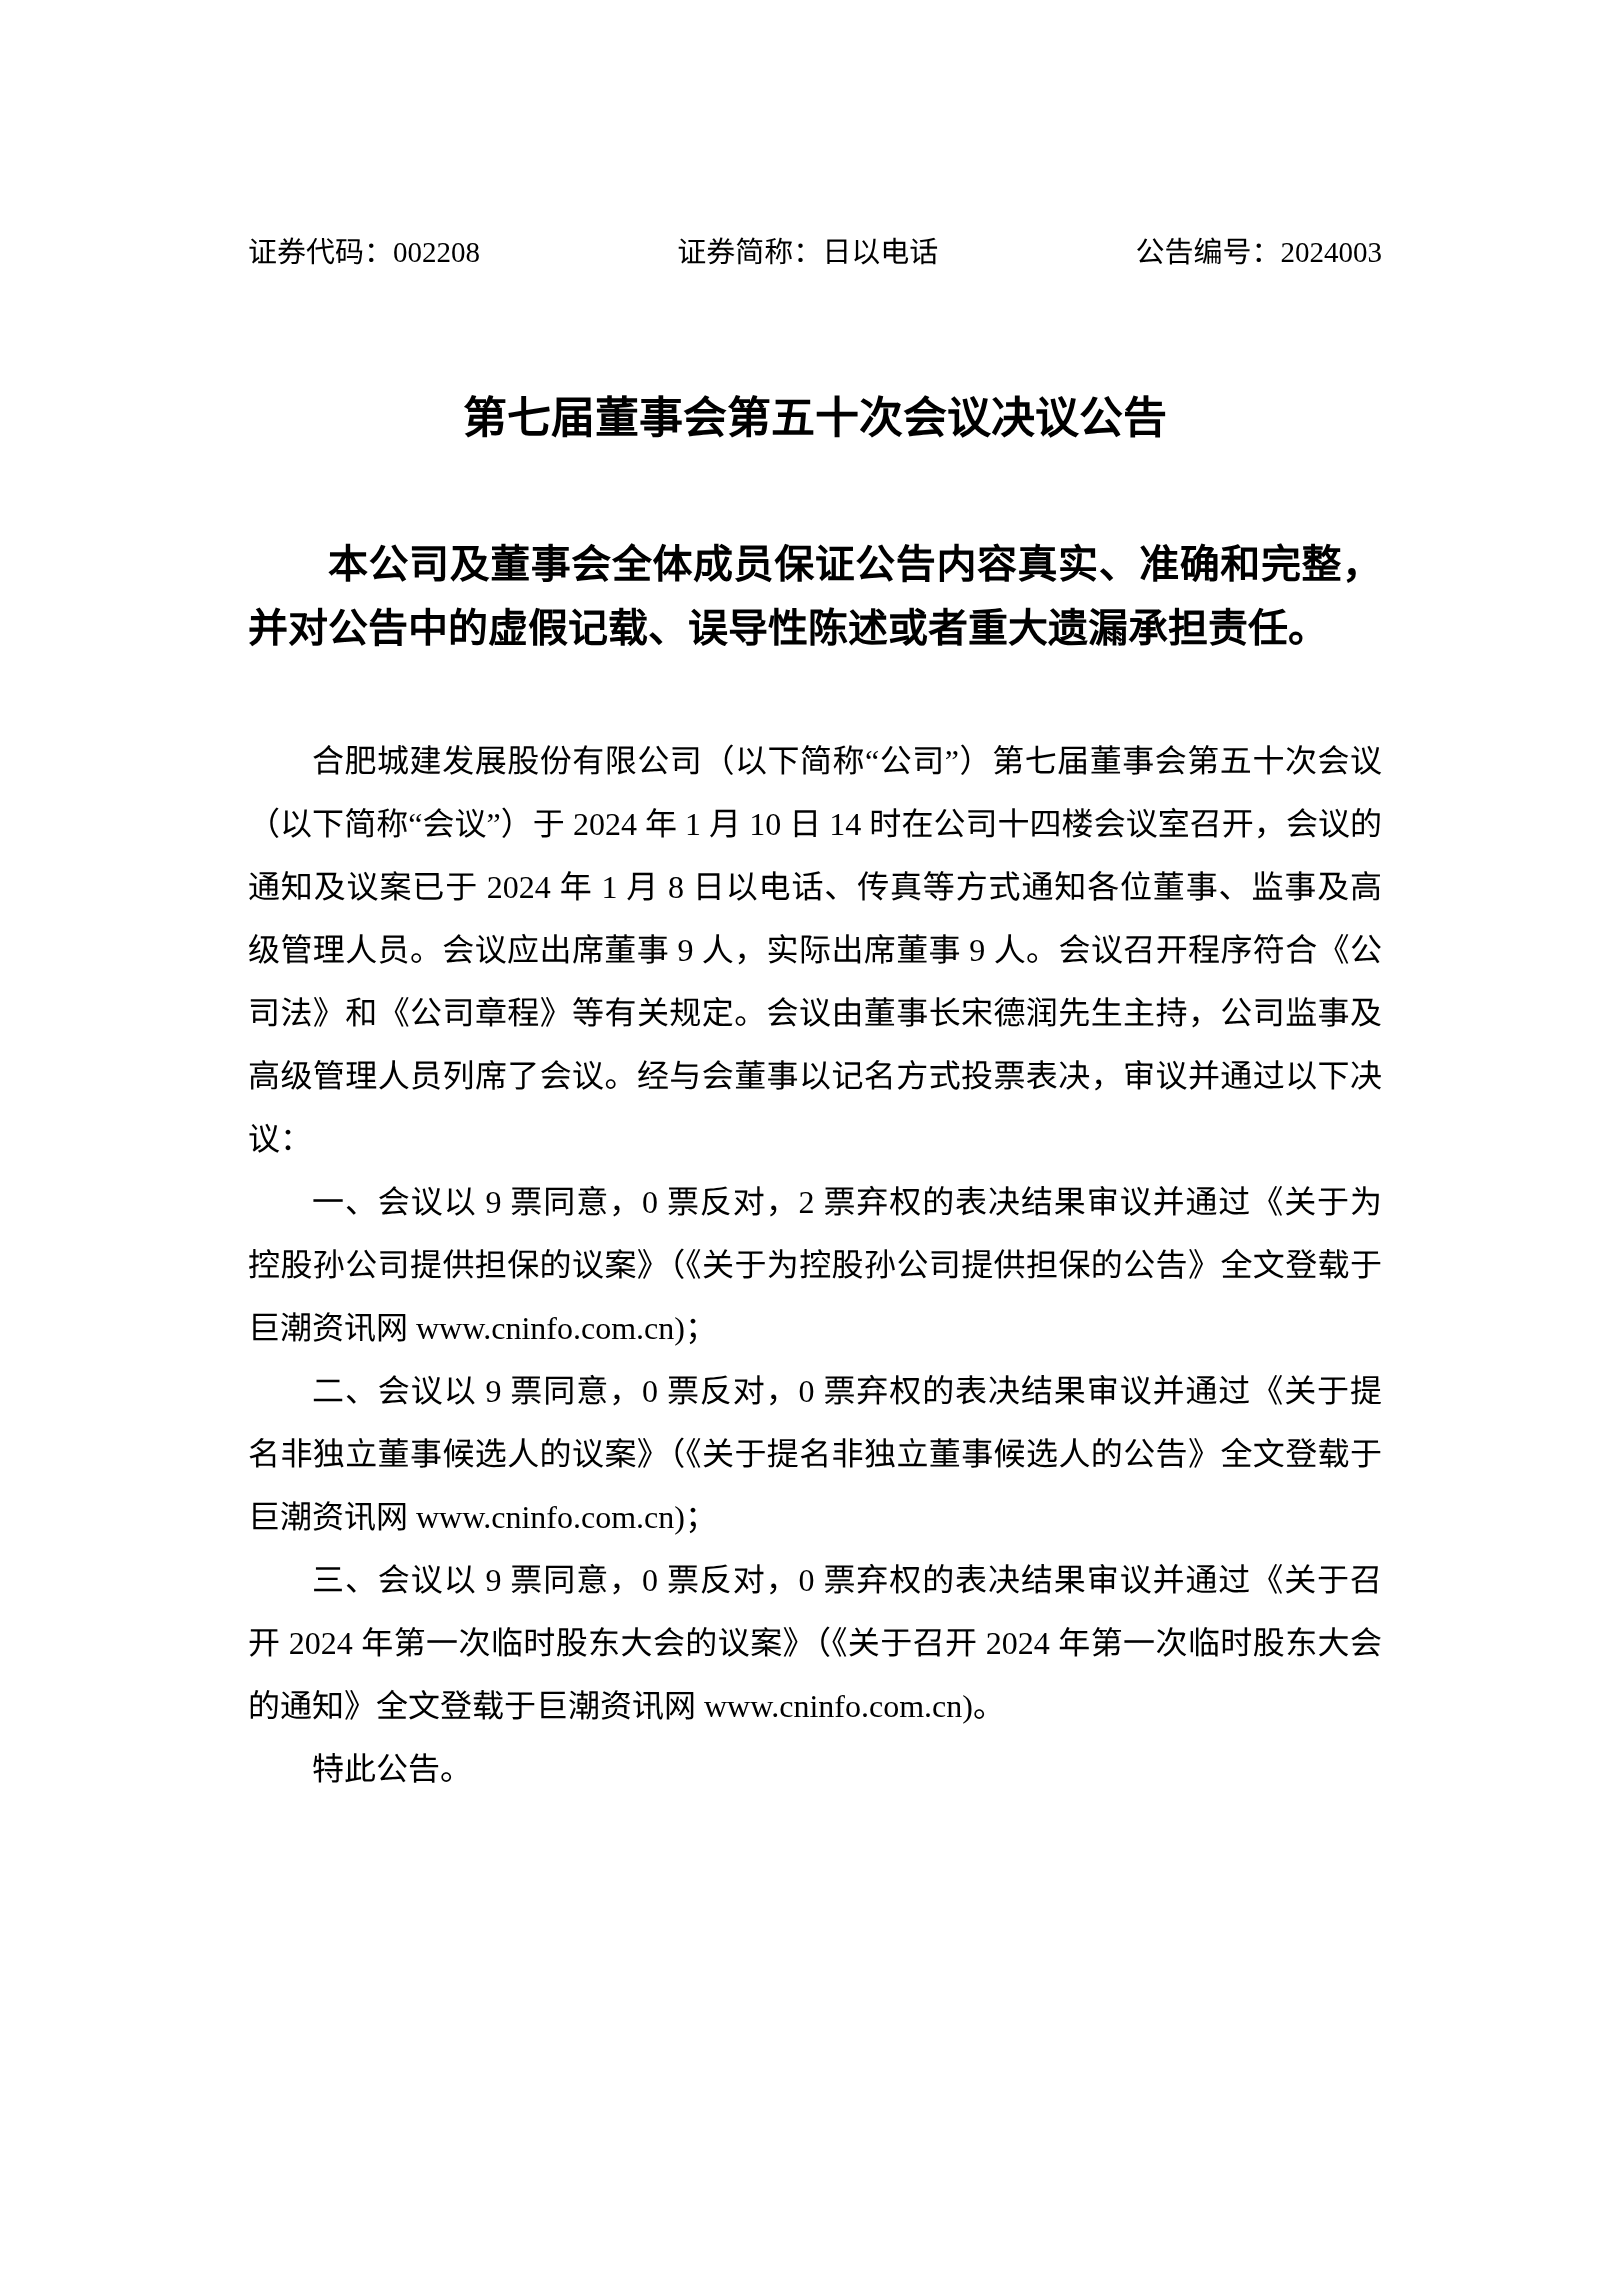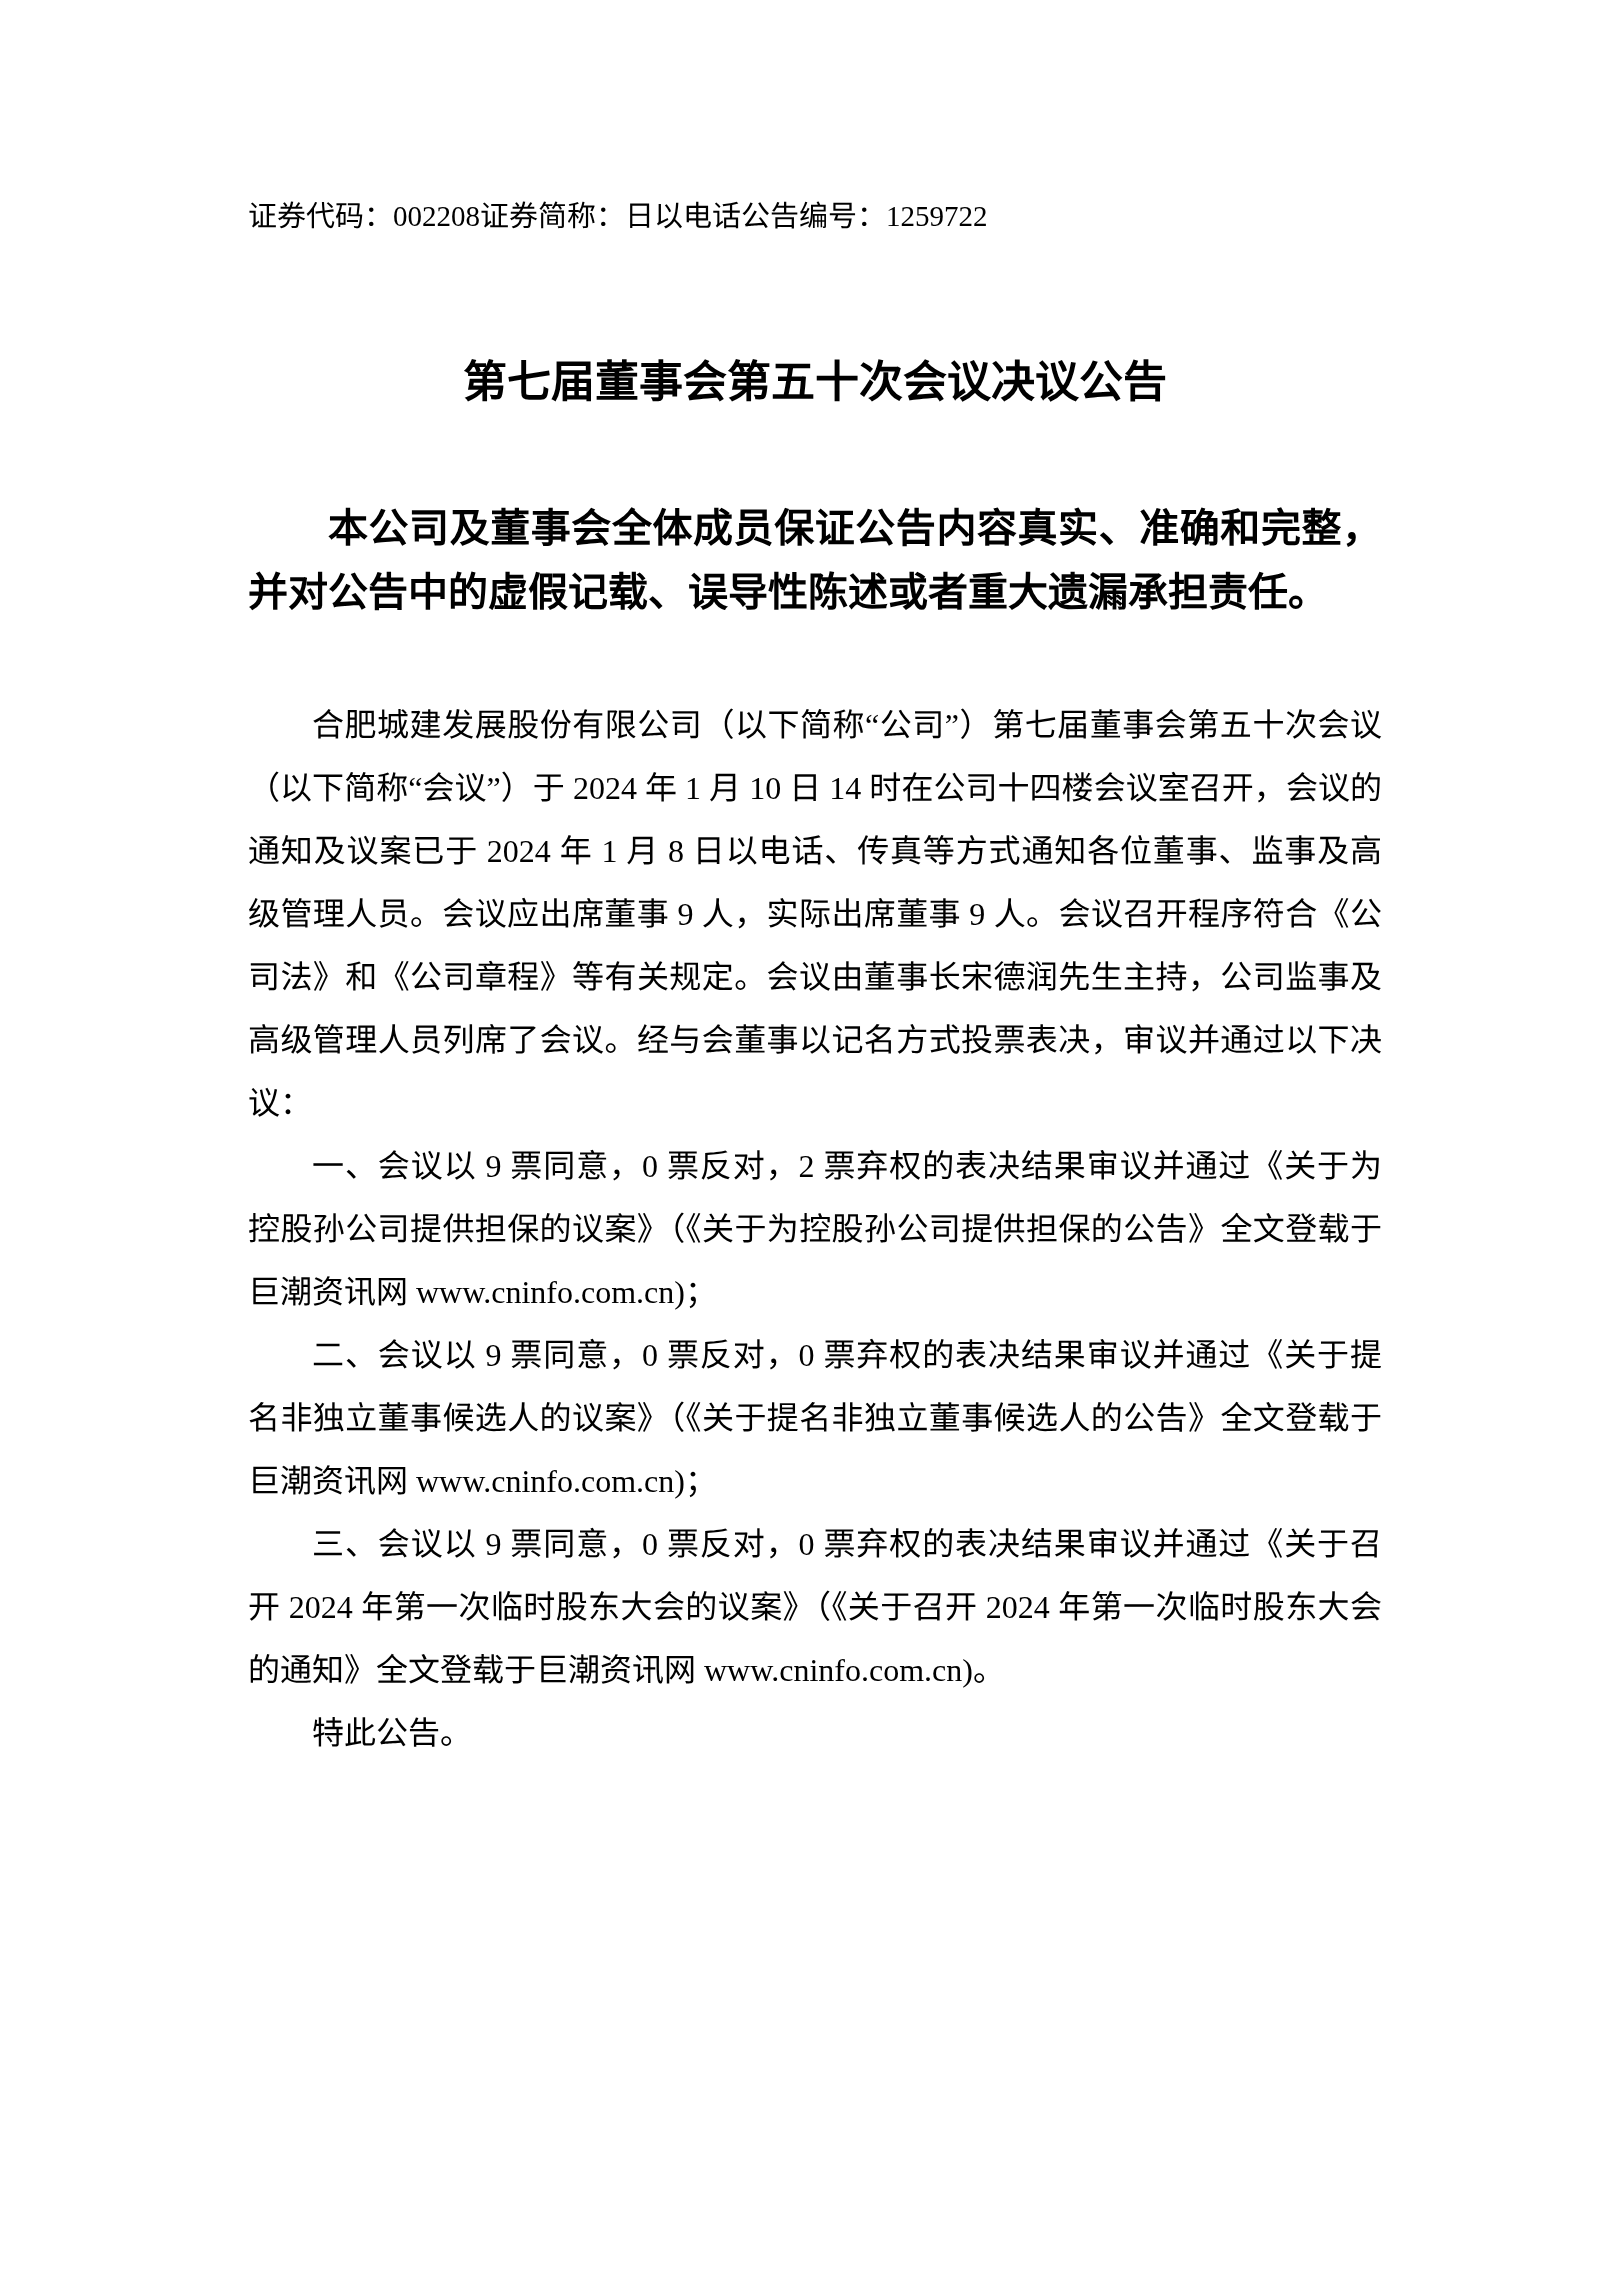--- a/index.html
+++ b/index.html
@@ -17,24 +17,25 @@
     height: 2293px;
     background: #ffffff;
   }
   .content {
     margin-left: 248px;
     width: 1134px;
   }
   .doc-header {
     padding-top: 199px;
     display: flex;
-    justify-content: flex-start;
+    justify-content: space-between;
     font-size: 29px;
     line-height: 35px;
     white-space: nowrap;
+    margin-top: 36px;
   }
   .doc-title {
     margin-top: 108px;
     text-align: center;
     font-size: 44px;
     font-weight: 700;
     line-height: 82px;
   }
   .statement {
     margin-top: 73px;
@@ -60,21 +61,21 @@
 </style>
 </head>
 <body>
 
 <div class="page">
   <div class="content">
 
     <div class="doc-header">
       <span>证券代码：002208</span>
       <span>证券简称：日以电话</span>
-      <span>公告编号：1259722</span>
+      <span>公告编号：2024003</span>
     </div>
 
     <div class="doc-title">
       <div>第七届董事会第五十次会议决议公告</div>
     </div>
 
     <div class="statement">本公司及董事会全体成员保证公告内容真实、准确和完整，并对公告中的虚假记载、误导性陈述或者重大遗漏承担责任。</div>
 
     <div class="body-text">
       <p>合肥城建发展股份有限公司（以下简称“公司”）第七届董事会第五十次会议（以下简称“会议”）于 2024 年 1 月 10 日 14 时在公司十四楼会议室召开，会议的通知及议案已于 2024 年 1 月 8 日以电话、传真等方式通知各位董事、监事及高级管理人员。会议应出席董事 9 人，实际出席董事 9 人。会议召开程序符合《公司法》和《公司章程》等有关规定。会议由董事长宋德润先生主持，公司监事及高级管理人员列席了会议。经与会董事以记名方式投票表决，审议并通过以下决议：</p>

